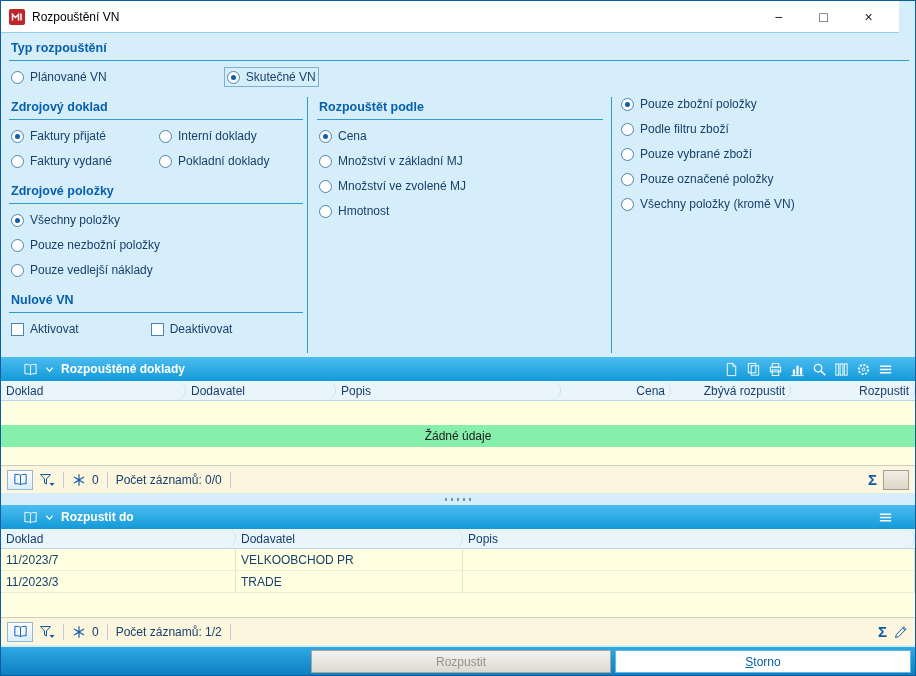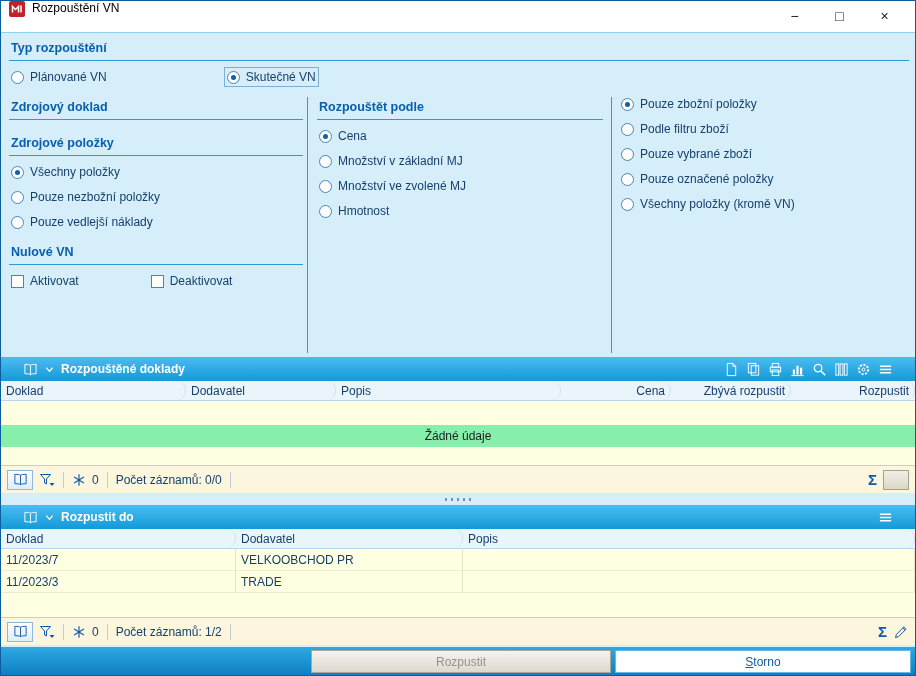--- a/index.html
+++ b/index.html
@@ -3,23 +3,23 @@
 <meta charset="utf-8">
 <style>
   * { box-sizing: border-box; margin: 0; padding: 0; font-family: "Liberation Sans", sans-serif; }
   body { background: #e8e8e8; }
   .window {
     position: relative; width: 916px; height: 676px;
     border: 1px solid #0c5d9e; background: #d6eef9; overflow: hidden; font-size: 12px;
   }
   
   .titlebar {
-    position: absolute; top: 0; left: 0; right: 0; height: 32px;
+    position: absolute; top: 0; left: 0; right: 16px; height: 32px;
     background: #fff; border-bottom: 1px solid #8fd0f0;
-    display: flex; align-items: flex-start; padding: 0 8px; gap: 7px;
+    display: flex; align-items: center; padding: 0 8px; gap: 7px;
   }
   .titlebar .title { color: #000; }
   .win-controls { margin-left: auto; display: flex; }
   .wc { width: 45px; height: 30px; display: flex; align-items: center; justify-content: center;
         color: #222; font-size: 14px; cursor: default; }
   
   .heading {
     color: #075fae; font-weight: bold; font-size: 12.5px;
     padding: 3px 0 5px 2px; border-bottom: 1px solid #2d9ad3; margin-bottom: 9px;
   }
@@ -131,20 +131,38 @@
           <span class="opt-label">Skutečné VN</span>
         </span>
       </div>
   </div>
 
   <div class="vcol" style="left:306px"></div>
   <div class="vcol" style="left:610px"></div>
 
   <div class="sec col-left">
     <div class="heading">Zdrojový doklad</div>
+    <div class="opts-grid">
+        <span class="opt">
+          <span class="mark radio on"></span>
+          <span class="opt-label">Faktury přijaté</span>
+        </span>
+        <span class="opt">
+          <span class="mark radio"></span>
+          <span class="opt-label">Interní doklady</span>
+        </span>
+        <span class="opt">
+          <span class="mark radio"></span>
+          <span class="opt-label">Faktury vydané</span>
+        </span>
+        <span class="opt">
+          <span class="mark radio"></span>
+          <span class="opt-label">Pokladní doklady</span>
+        </span>
+      </div>
     <div class="heading mt">Zdrojové položky</div>
     <div class="opts-col">
         <span class="opt">
           <span class="mark radio on"></span>
           <span class="opt-label">Všechny položky</span>
         </span>
         <span class="opt">
           <span class="mark radio"></span>
           <span class="opt-label">Pouze nezbožní položky</span>
         </span>

